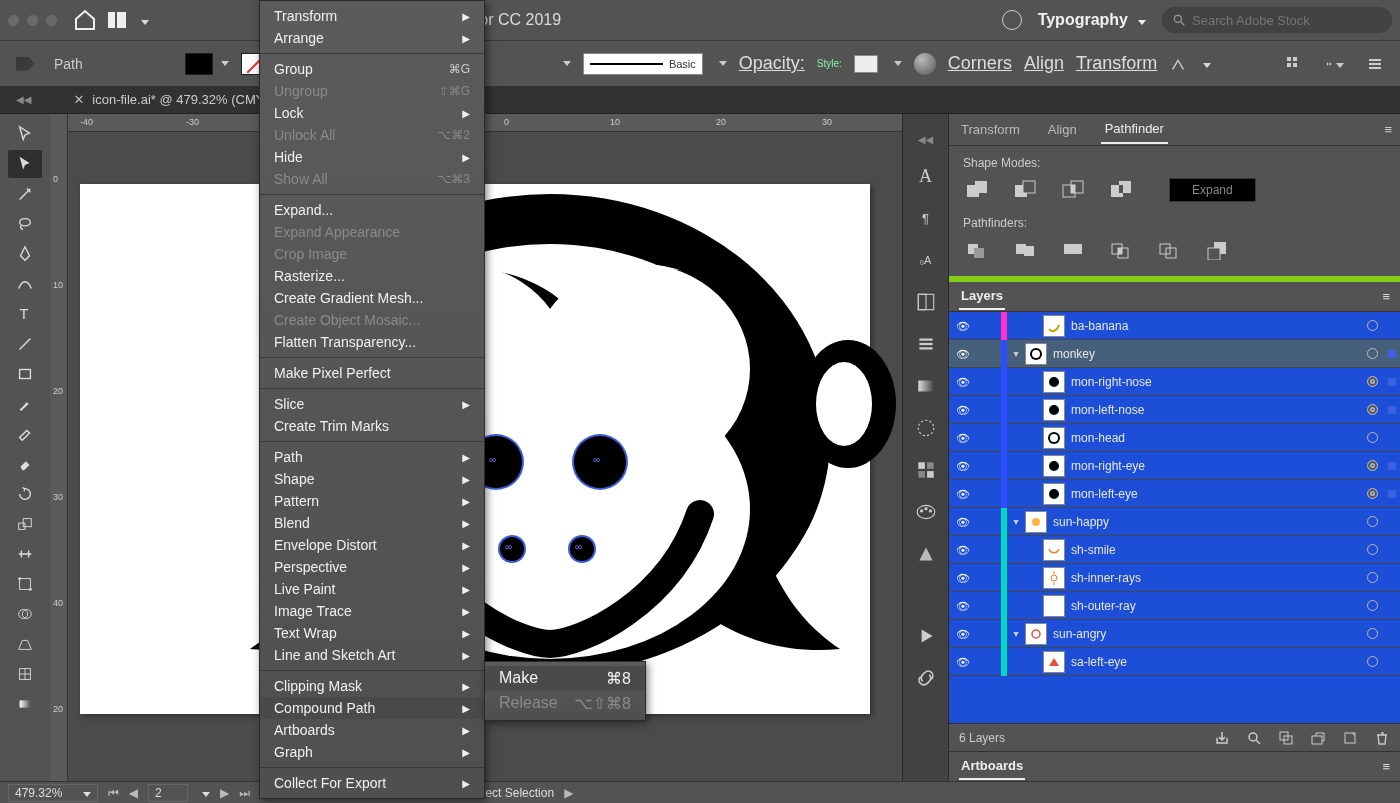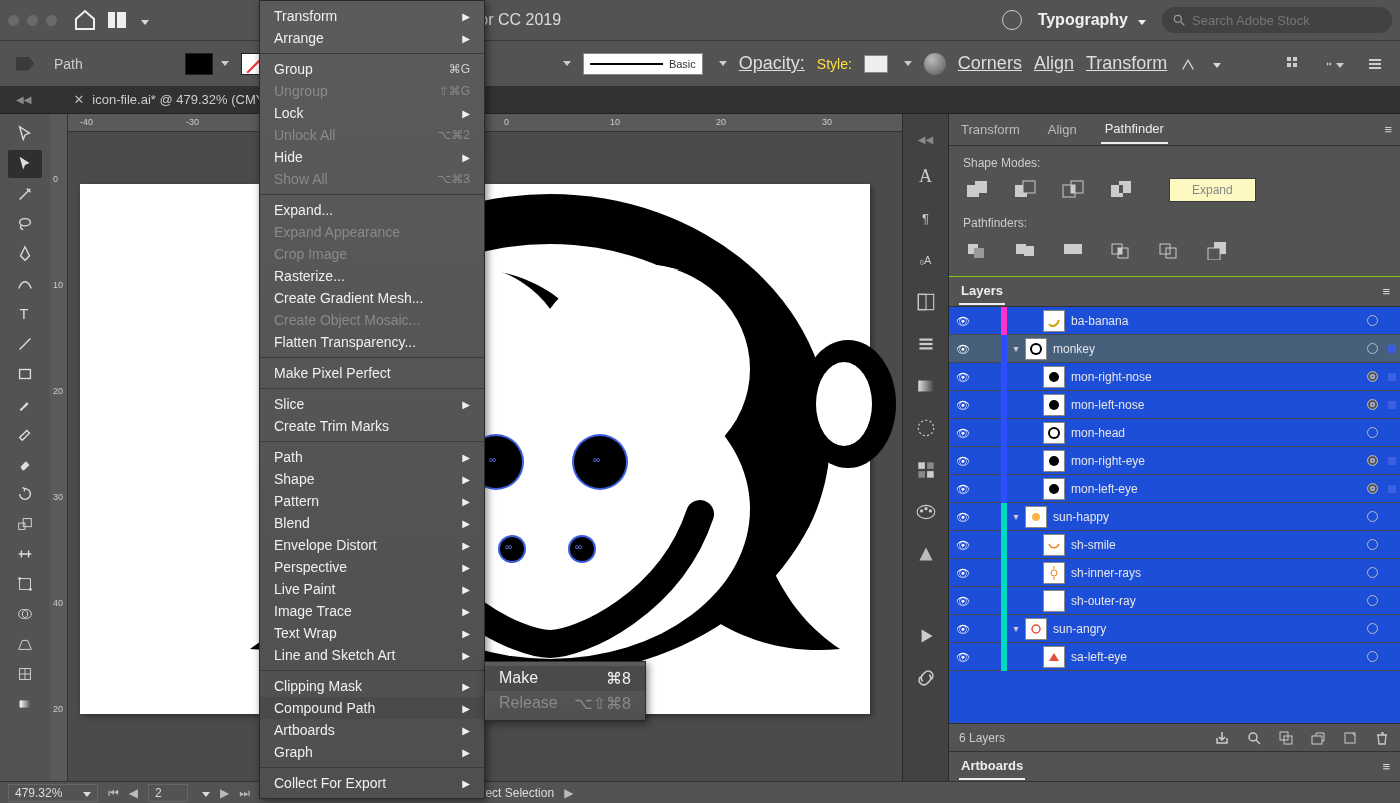--- a/index.html
+++ b/index.html
@@ -22,21 +22,21 @@
 .ctl-label { color: #ccc; font-size: 14px; margin-right: 90px; }
 .swatch-pair { display: flex; gap: 4px; align-items: center;}
 .swatch { width: 28px; height: 22px; border: 1px solid #222; position: relative; display: flex; align-items: center; justify-content: center; }
 .swatch.black { background: #000; }
 .swatch.nostroke { background: #fff; }
 .swatch.nostroke::after { content:""; position:absolute; left:2px; right:2px; top:50%; height:2px; background:#e33; transform: rotate(-45deg);}
 .dropdown-caret { width: 12px; display:flex; align-items:center; justify-content:center; color:#ccc; }
 .stroke-widget { background:#fff; border:1px solid #888; height:22px; width:120px; display:flex; align-items:center; padding-right:6px; justify-content:flex-end; color:#333; font-size:11px; }
 .stroke-widget::before{content:""; height:2px; background:#000; flex:1; margin:0 6px;}
 .ctl-link { color:#ddd; text-decoration: underline; font-size:18px; }
-.ctl-nolink { color:#fde047; font-size:14px; }
+.ctl-nolink { color:#86efac; font-size:10px; }
 .opacity-box { width:24px; height:18px; background:#eee; border:1px solid #888;}
 .globe { width:22px; height:22px; border-radius:50%; background: radial-gradient(circle at 35% 30%, #bbb, #555);}
 .controlbar-right { margin-left:auto; display:flex; gap:22px; align-items:center; }
 .small-icon { width:18px; height:18px; display:inline-flex; align-items:center; justify-content:center; color:#ccc;}
 
 
 .tabstrip { height: 28px; background:#323232; border-bottom:1px solid #222; display:flex; align-items:center;}
 .doc-tab { display:flex; align-items:center; gap:8px; padding:0 12px; height:100%; color:#ccc; font-size:13px;}
 .doc-tab .close-x { color:#bbb; }
 
@@ -80,26 +80,26 @@
 .dock { width:46px; background:#424242; display:flex; flex-direction:column; align-items:center; padding-top:20px; gap:20px; border-left:1px solid #2a2a2a;}
 .dock .dicon{ width:22px; height:22px; display:flex; align-items:center; justify-content:center; color:#ccc;}
 
 
 .panels { width:452px; background:#535353; display:flex; flex-direction:column; border-left:1px solid #2a2a2a;}
 .panel-tabs { display:flex; align-items:center; height:32px; border-bottom:1px solid #333; padding:0 8px; gap:20px;}
 .panel-tabs .ptab { color:#bbb; font-size:13px; padding:6px 4px;}
 .panel-tabs .ptab.active { color:#eee; border-bottom:2px solid #eee;}
 .panel-tabs .menu-icon{ margin-left:auto; color:#ccc;}
 
-.pathfinder { padding:10px 14px 14px; border-bottom:1px solid #84cc16;}
+.pathfinder { padding:10px 14px 14px; border-bottom:6px solid #84cc16;}
 .pathfinder .section-label { font-size:12px; color:#ccc; margin-bottom:8px;}
 .shape-row { display:flex; gap:20px; align-items:center;}
 .shape-btn { width:28px; height:24px; display:flex; align-items:center; justify-content:center;}
 .shape-btn svg{ width:22px; height:20px;}
-.expand-btn { margin-left:14px; padding:4px 22px; background:#fef9c3; border:1px solid #3a3a3a; color:#878787; font-size:12px;}
+.expand-btn { margin-left:14px; padding:4px 22px; background:#000000; border:1px solid #3a3a3a; color:#878787; font-size:12px;}
 
 .layers-head { display:flex; align-items:center; height:30px; padding:0 10px; border-bottom:1px solid #333;}
 .layers-head .ptab { color:#eee; font-size:13px; font-weight:600; border-bottom:2px solid #eee; padding:5px 2px;}
 .layers-head .menu-icon{ margin-left:auto;}
 
 .layers-list { flex:1; overflow-y:auto; background:#1d4ed8;}
 .layer-row { display:flex; align-items:center; height:28px; border-bottom:1px solid #474747;}
 .layer-row.selected{ background:#46607c;}
 .vis-cell { width:28px; display:flex; justify-content:center; color:#ccc;}
 .lock-cell{ width:24px; }

